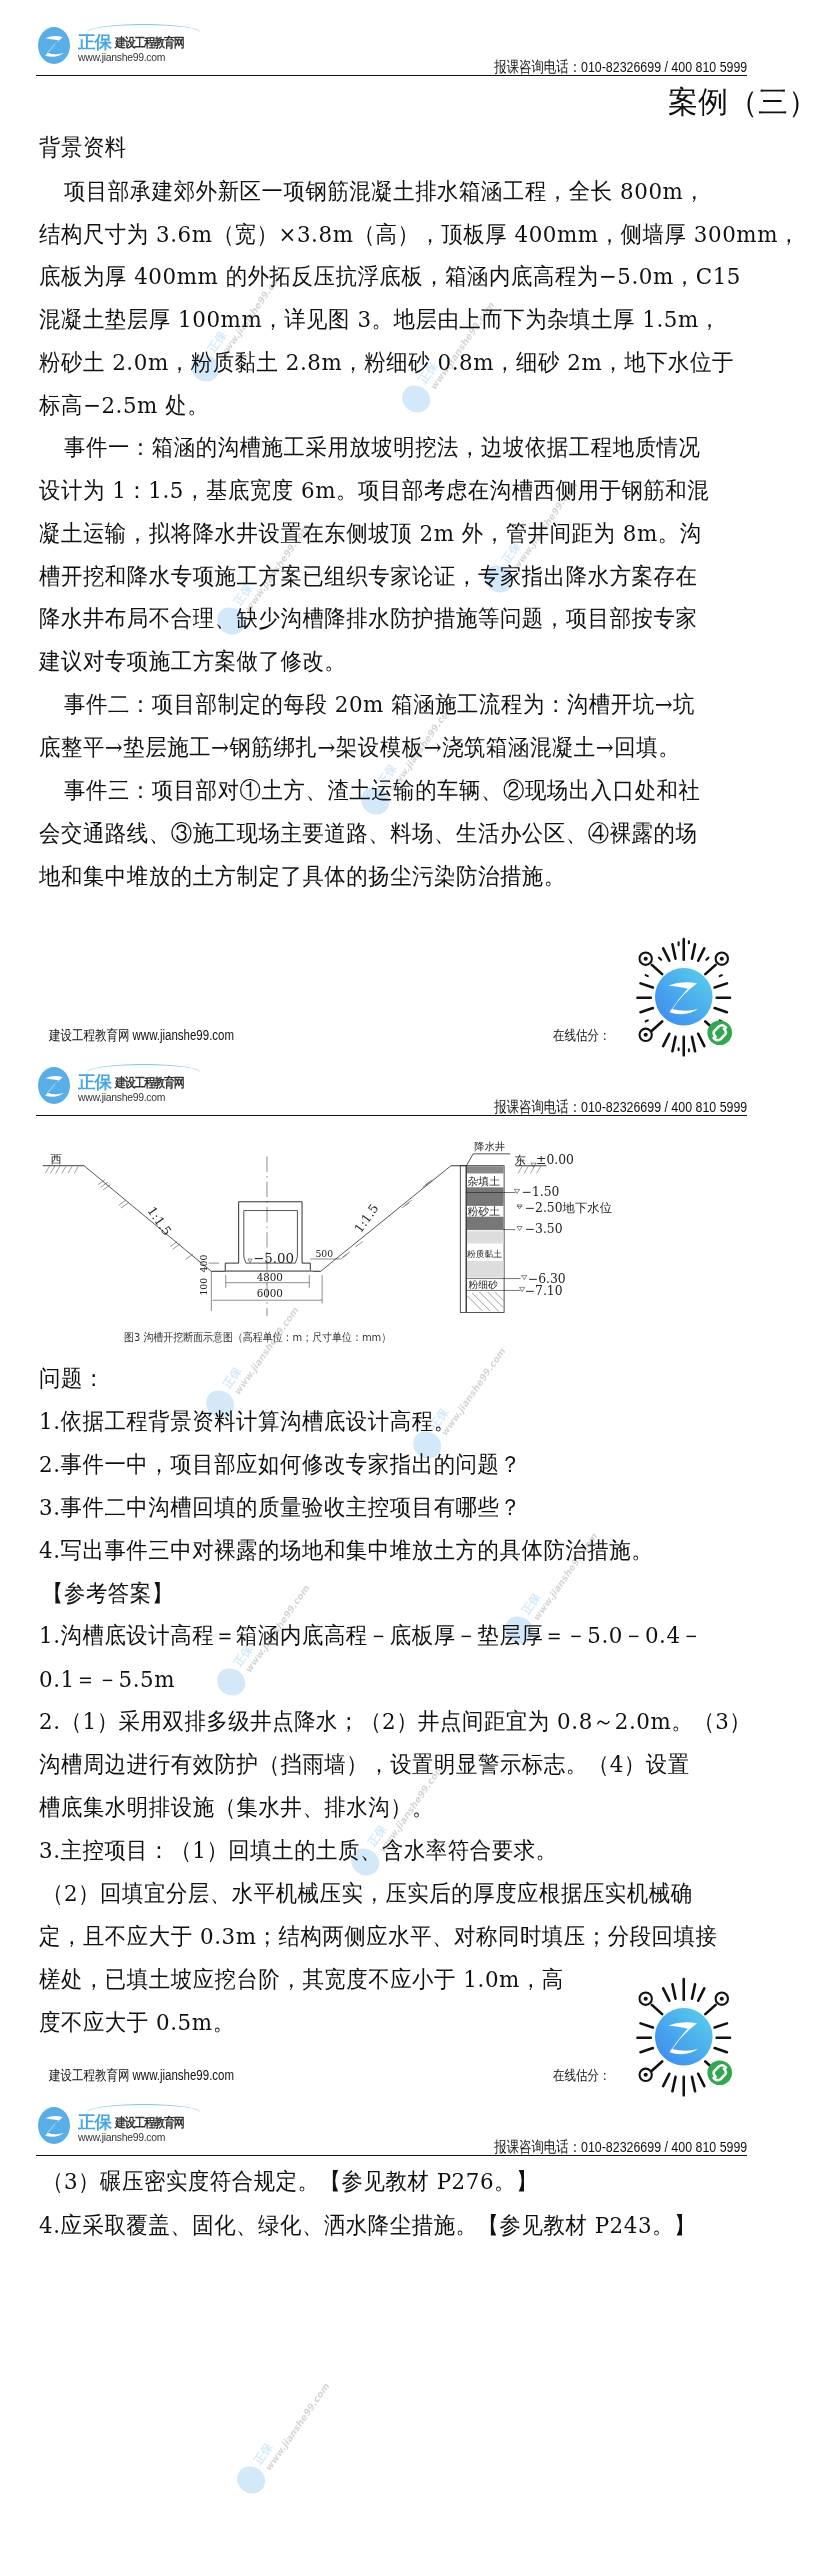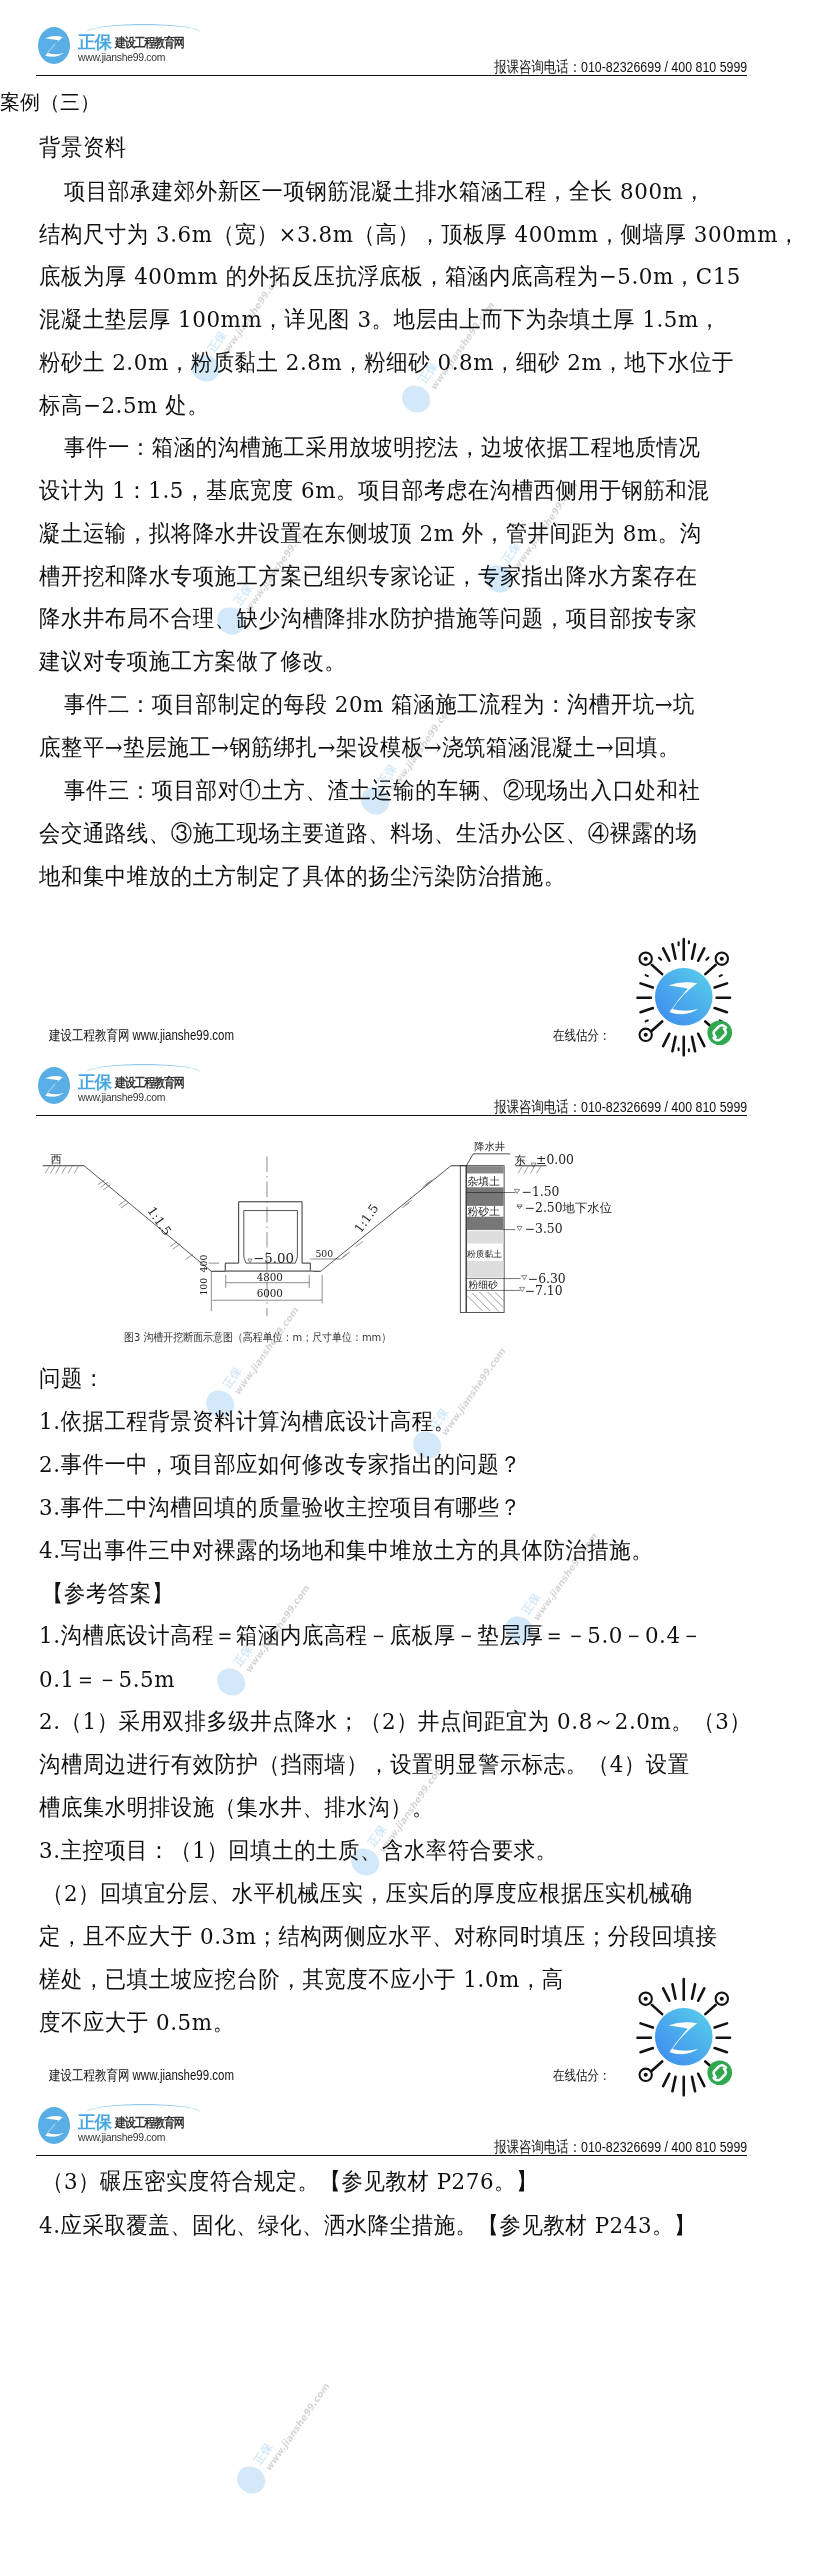--- a/index.html
+++ b/index.html
@@ -24,21 +24,21 @@
   
   .foot-site { position: absolute; left: 49px; font-family: "Liberation Sans", sans-serif; font-size: 14px;
                color: #111; transform: scaleX(0.82); transform-origin: left; white-space: nowrap; }
   .foot-score { position: absolute; left: 553px; font-family: "Liberation Sans", sans-serif; font-size: 14px;
                 color: #111; transform: scaleX(0.82); transform-origin: left; white-space: nowrap; }
   .qr { position: absolute; left: 621px; width: 126px; height: 126px; }
   
   .line { position: absolute; left: 39px; width: 726px; font-size: 23px; line-height: 26px; white-space: nowrap;
           letter-spacing: 0.6px; transform: scaleX(0.93); transform-origin: left; }
   .indent { left: 64px; }
-  .title { position: absolute; left: 0; width: 818px; text-align: left; font-size: 20px; line-height: 26px; }
+  .title { position: absolute; left: 0; width: 818px; text-align: right; font-size: 30px; line-height: 26px; }
   .wm { position: absolute; width: 124px; height: 36px; transform: rotate(-55deg); opacity: 0.22; pointer-events: none; }
   .wm-circle { position: absolute; left: 0; top: 5.2px; width: 26px; height: 29px; border-radius: 50%; background: #3b9ae0; }
   .wm-text { position: absolute; left: 30px; top: 7.2px; font-family: "DejaVu Sans", sans-serif; font-weight: bold;
              font-size: 11.3px; color: #3b9ae0; white-space: nowrap; }
   .wm-url { position: absolute; left: 31px; top: 20.6px; font-family: "DejaVu Sans", sans-serif; font-weight: bold;
             font-style: italic; font-size: 9.3px; color: #444; white-space: nowrap; }
   .diagram { position: absolute; left: 0; top: 1128px; width: 818px; height: 196px; }
   .caption { position: absolute; left: 124px; top: 1330px; font-family: "DejaVu Sans", sans-serif; font-size: 11.3px;
              color: #333; white-space: nowrap; transform: scaleX(0.88); transform-origin: left; }
 </style>

